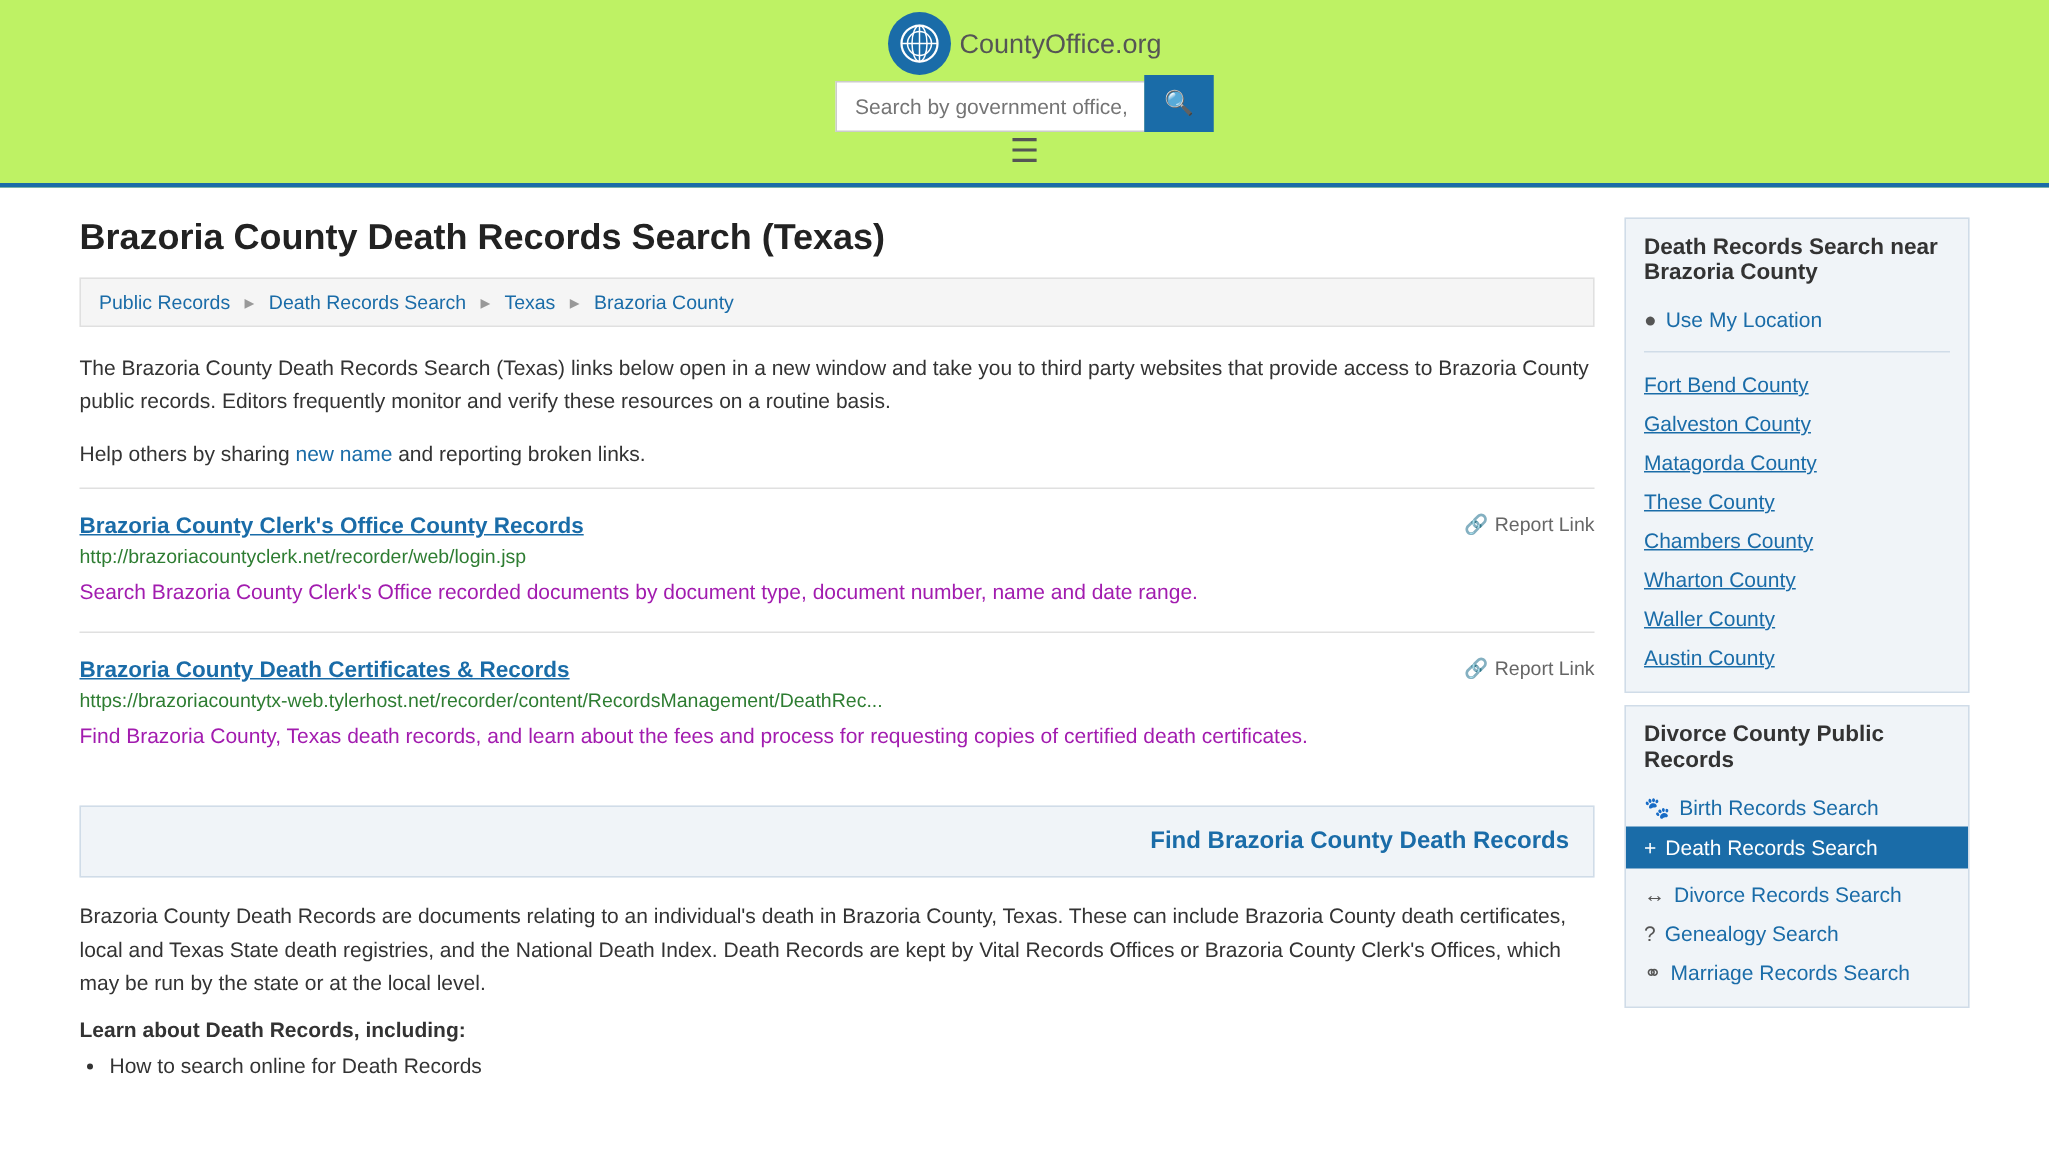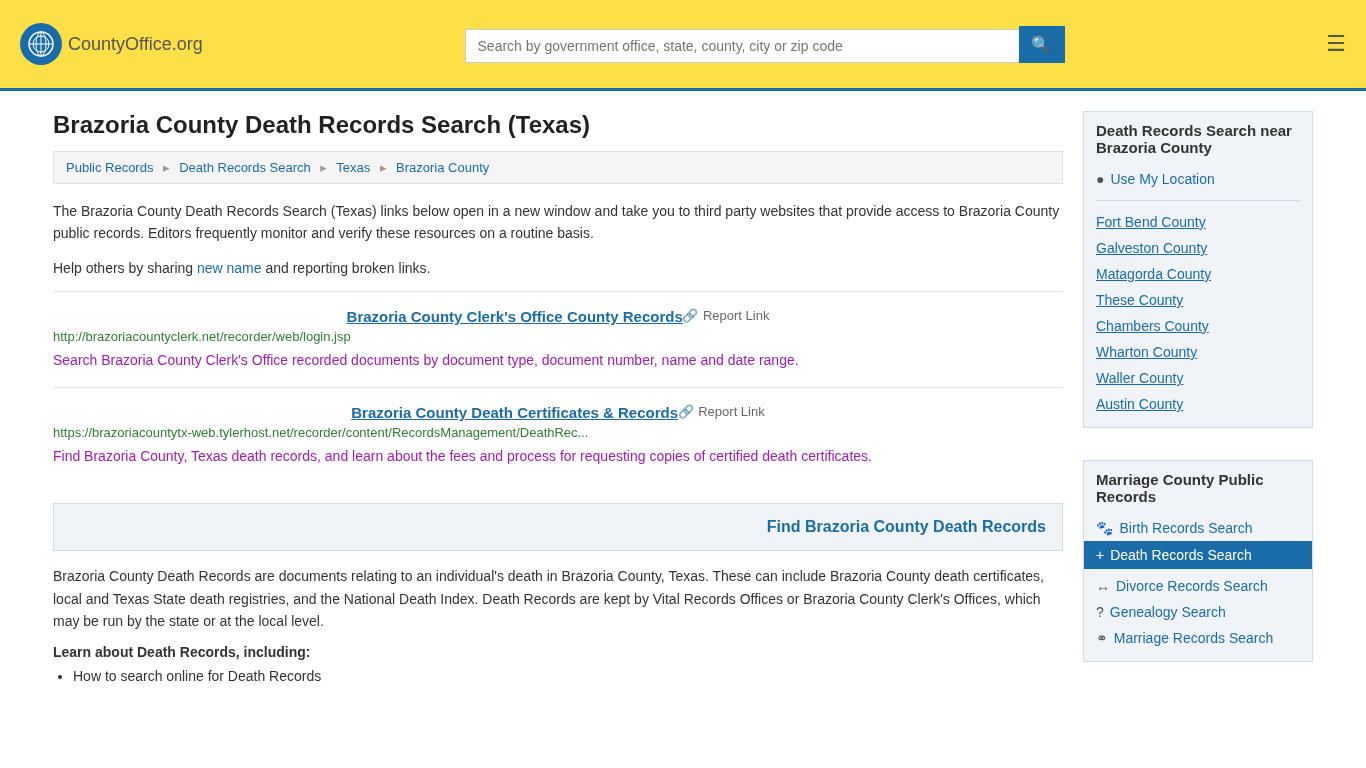--- a/index.html
+++ b/index.html
@@ -1,25 +1,26 @@
 <!DOCTYPE html>
 <html><head>
   <meta charset="utf-8">
   <style>
     * { box-sizing: border-box; margin: 0; padding: 0; }
     body { font-family: Arial, sans-serif; font-size: 14px; color: #333; background: #fff; }
 
     
     .header {
-      background: #fde047;
+      background: #bef264;
       border-bottom: 3px solid #1a6ca8;
-      padding: 23px 20px;
+      padding: 8px 20px;
       display: flex;
       align-items: center;
       justify-content: space-between;
+      flex-direction: column;
     }
     .logo-area {
       display: flex;
       align-items: center;
       gap: 6px;
     }
     .logo-circle {
       width: 42px;
       height: 42px;
       background: #1a6ca8;
@@ -124,21 +125,21 @@
       text-decoration: none;
     }
 
     
     .record-link-block {
       border-top: 1px solid #e0e0e0;
       padding: 16px 0;
     }
     .record-link-header {
       display: flex;
-      justify-content: center;
+      justify-content: space-between;
       align-items: flex-start;
       margin-bottom: 4px;
     }
     .record-link-title {
       font-size: 15px;
       font-weight: bold;
       color: #1a6ca8;
       text-decoration: underline;
       cursor: pointer;
     }
@@ -196,21 +197,21 @@
     }
     .bullet-list li {
       margin-bottom: 4px;
     }
 
     
     .sidebar-section {
       background: #f0f4f8;
       border: 1px solid #d0dce8;
       padding: 10px 12px;
-      margin-bottom: 32px;
+      margin-bottom: 8px;
     }
     .sidebar-section-title {
       font-size: 15px;
       font-weight: bold;
       color: #333;
       margin-bottom: 10px;
     }
     .sidebar-item {
       display: flex;
       align-items: center;
@@ -346,21 +347,21 @@
       <a class="sidebar-nearby-item" href="#">Matagorda County</a>
       <a class="sidebar-nearby-item" href="#">These County</a>
       <a class="sidebar-nearby-item" href="#">Chambers County</a>
       <a class="sidebar-nearby-item" href="#">Wharton County</a>
       <a class="sidebar-nearby-item" href="#">Waller County</a>
       <a class="sidebar-nearby-item" href="#">Austin County</a>
     </div>
 
     <div class="sidebar-section">
       <div class="sidebar-section-title">
-        <span>Marriage County Public Records</span>
+        <span>Divorce County Public Records</span>
       </div>
 
       <a class="sidebar-item" href="#">
         <span class="sidebar-icon">🐾</span>
         <span>Birth Records Search</span>
       </a>
 
       <a class="sidebar-item active" href="#">
         <span class="sidebar-icon">+</span>
         <span>Death Records Search</span>

